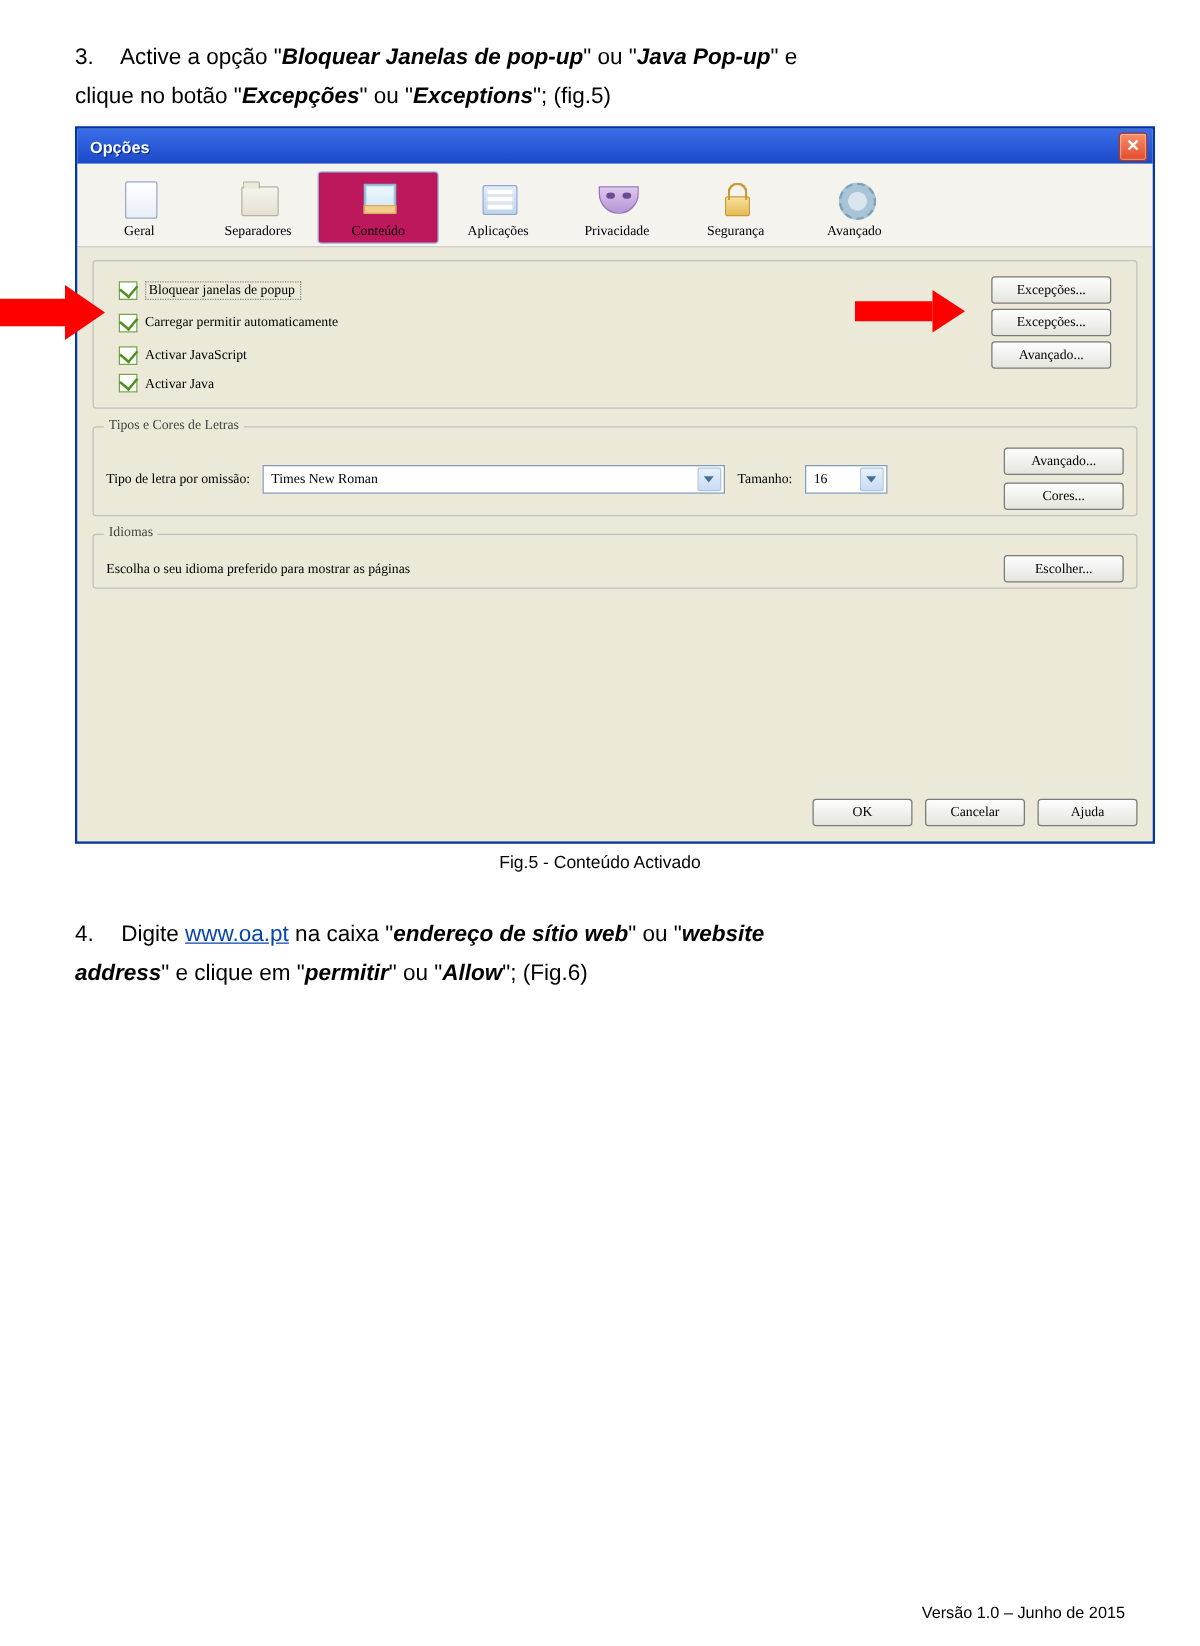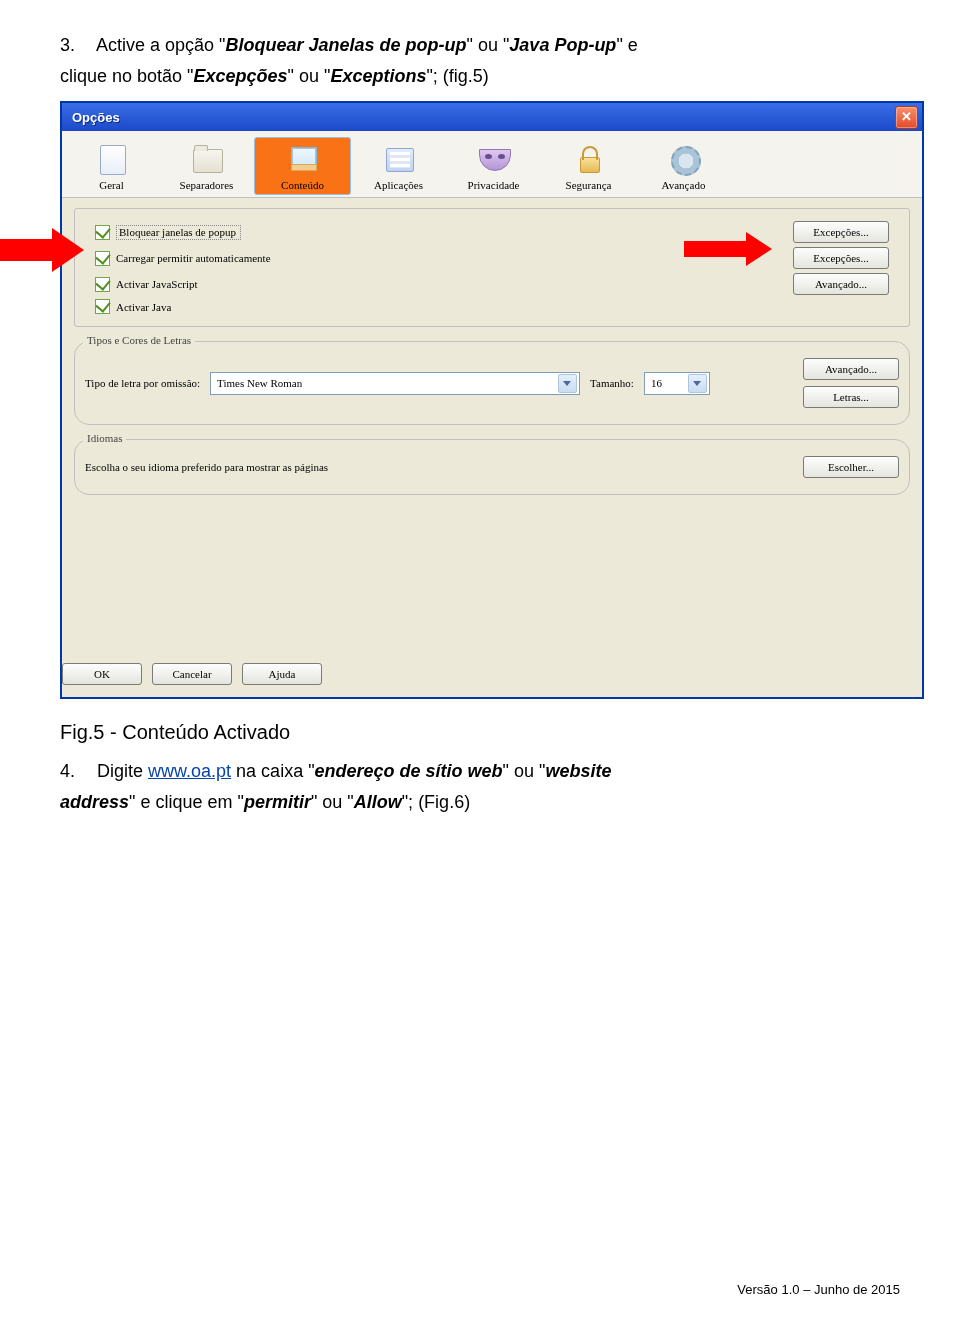--- a/index.html
+++ b/index.html
@@ -8,44 +8,44 @@
 .instr .num{display:inline-block;width:32px}
 .instr b{font-weight:700;font-style:italic}
 .instr a{color:#0645AD;text-decoration:underline}
 
 .dialog-wrap{border:2px solid #0039a6;margin-top:10px;width:860px;background:#ece9d8;position:relative}
 .titlebar{height:28px;background:linear-gradient(#3a6ee7,#1c49c9);display:flex;align-items:center;justify-content:space-between;padding:0 4px}
 .titlebar span{color:#fff;font-family:Tahoma,sans-serif;font-size:13px;font-weight:700;padding-left:6px;text-shadow:1px 1px 0 #052b8a}
 .closebtn{width:21px;height:21px;background:linear-gradient(#f98f6a,#e14b2a);border:1px solid #a63c20;border-radius:3px;color:#fff;font-weight:700;font-family:Tahoma;text-align:center;line-height:19px;font-size:13px;box-shadow:inset 0 0 0 1px rgba(255,255,255,.35)}
 .toolbar{display:flex;background:#f4f3ee;padding:6px 2px 2px 2px;border-bottom:1px solid #c0c0c0}
 .toolbtn{width:95px;text-align:center;font-family:Tahoma;font-size:11px;color:#000;padding:6px 0 4px 0;border-radius:3px}
-.toolbtn.sel{background:#f97316;border:1px solid #9abde0;padding:5px 0 3px 0}
+.toolbtn.sel{background:#be185d;border:1px solid #9abde0;padding:5px 0 3px 0}
 .ticon{width:36px;height:32px;margin:0 auto 4px auto;position:relative}
 .dlg-inner{background:#ece9d8;padding:10px 12px 14px 12px;font-family:Tahoma;font-size:11px}
 .rowflex{display:flex;align-items:center;justify-content:space-between;margin:4px 0}
 .chkline{display:flex;align-items:center;gap:6px}
 .chk{width:13px;height:13px;border:1px solid #72a54a;background:#fff;position:relative}
 .chk::after{content:"";position:absolute;left:2px;top:-1px;width:8px;height:10px;border-right:2px solid #4f8f1f;border-bottom:2px solid #4f8f1f;transform:rotate(40deg)}
 .dotted{border:1px dotted #888;padding:0 4px 1px 2px}
 .winbtn{min-width:96px;height:22px;border:1px solid #7a7a7a;border-radius:3px;background:linear-gradient(#fdfdfd,#e5e5de);font-family:Tahoma;font-size:11px;text-align:center;line-height:20px;padding:0 10px;box-sizing:border-box}
-.fieldset{border:1px solid #c0c0c0;border-radius:15px;margin-top:14px;padding:12px 10px 12px 10px;position:relative}
+.fieldset{border:1px solid #c0c0c0;border-radius:3px;margin-top:14px;padding:12px 10px 0 10px;position:relative}
 .fieldset .legend{position:absolute;top:-8px;left:8px;background:#ece9d8;padding:0 4px;font-size:11px;color:#444}
 .selectbox{height:21px;border:1px solid #7f9db9;background:#fff;display:flex;align-items:center;justify-content:space-between;padding:0 2px 0 6px}
 .fontsel{width:360px}
 .sizesel{width:56px}
 .dropbtn{width:17px;height:17px;border:1px solid #b0c4de;background:linear-gradient(#e6f0fa,#c8ddf3);border-radius:2px;position:relative}
 .dropbtn::after{content:"";position:absolute;left:4px;top:6px;border-left:4px solid transparent;border-right:4px solid transparent;border-top:5px solid #4a6a9e}
-.btnrow{display:flex;justify-content:flex-start;gap:10px;padding:14px 12px 12px 0;background:#ece9d8}
+.btnrow{display:flex;justify-content:flex-end;gap:10px;padding:14px 12px 12px 0;background:#ece9d8}
 .btnrow .winbtn{min-width:80px}
 
 .arrow{position:absolute;z-index:5}
 .arrow-body{background:#ff0000;position:absolute}
 .arrow-head{width:0;height:0;position:absolute}
 
-.figcap{font-size:20px;margin-top:22px;font-family:Verdana,Tahoma,sans-serif}
+.figcap{text-align:center;font-size:14px;margin-top:6px;font-family:Verdana,Tahoma,sans-serif}
 .footer{position:absolute;bottom:20px;right:60px;font-family:Arial,sans-serif;font-size:13px;color:#000}
 
 .i-page{width:24px;height:28px;border:1px solid #9aa9c9;background:linear-gradient(#fff,#e8eef8);border-radius:2px;position:absolute;left:6px;top:2px}
 .i-folder{width:28px;height:22px;background:linear-gradient(#f6f5ee,#e4e1d2);border:1px solid #b5b29e;border-radius:2px;position:absolute;left:4px;top:6px}
 .i-folder::before{content:"";position:absolute;width:12px;height:5px;left:0;top:-5px;background:#eceadd;border:1px solid #b5b29e;border-bottom:none;border-radius:2px 2px 0 0}
 .i-content{width:24px;height:22px;background:linear-gradient(#dff0fb,#b9ddf3);border:1px solid #88b7d8;position:absolute;left:6px;top:4px}
 .i-content::after{content:"";position:absolute;width:24px;height:5px;bottom:-1px;left:-1px;background:#f4cd8c;border:1px solid #d6aa5a}
 .i-content2{position:absolute;width:22px;height:20px;left:0px;top:0px;background:linear-gradient(#eef7fd,#cfe7f7);border:1px solid #9ec6e0}
 .i-apps{width:26px;height:22px;background:linear-gradient(#e3ecfa,#c0d3ee);border:1px solid #8fa8d3;border-radius:2px;position:absolute;left:5px;top:5px}
 .i-apps::after{content:"";position:absolute;left:3px;top:3px;right:3px;bottom:3px;background:repeating-linear-gradient(#fff 0 3px,#dde7f6 3px 6px)}
@@ -174,21 +174,21 @@
               <div class="dropbtn"></div>
             </div>
             <span>Tamanho:</span>
             <div class="selectbox sizesel">
               <span>16</span>
               <div class="dropbtn"></div>
             </div>
           </div>
           <div class="rightcol">
             <div class="winbtn">Avançado...</div>
-            <div class="winbtn">Letras...</div>
+            <div class="winbtn">Cores...</div>
           </div>
         </div>
       </div>
 
       <div class="fieldset">
         <div class="legend">Idiomas</div>
         <div class="rowflex">
           <span>Escolha o seu idioma preferido para mostrar as páginas</span>
           <div class="winbtn">Escolher...</div>
         </div>
@@ -199,20 +199,20 @@
 
     <div class="btnrow">
       <div class="winbtn">OK</div>
       <div class="winbtn">Cancelar</div>
       <div class="winbtn">Ajuda</div>
     </div>
   </div>
 
   <div class="figcap">Fig.5 - Conteúdo Activado</div>
 
-  <div class="instr" style="margin-top:12px;text-align:justify">
+  <div class="instr" style="margin-top:35px;text-align:justify">
     <span class="num">4.</span>
     <span>Digite </span><a href="#">www.oa.pt</a><span> na caixa "</span><b>endereço de sítio web</b><span>" ou "</span><b>website</b><br>
     <b>address</b><span>" e clique em "</span><b>permitir</b><span>" ou "</span><b>Allow</b><span>"; (Fig.6)</span>
   </div>
 
   <div class="footer">Versão 1.0 – Junho de 2015</div>
 </div>
 
 </body></html>

